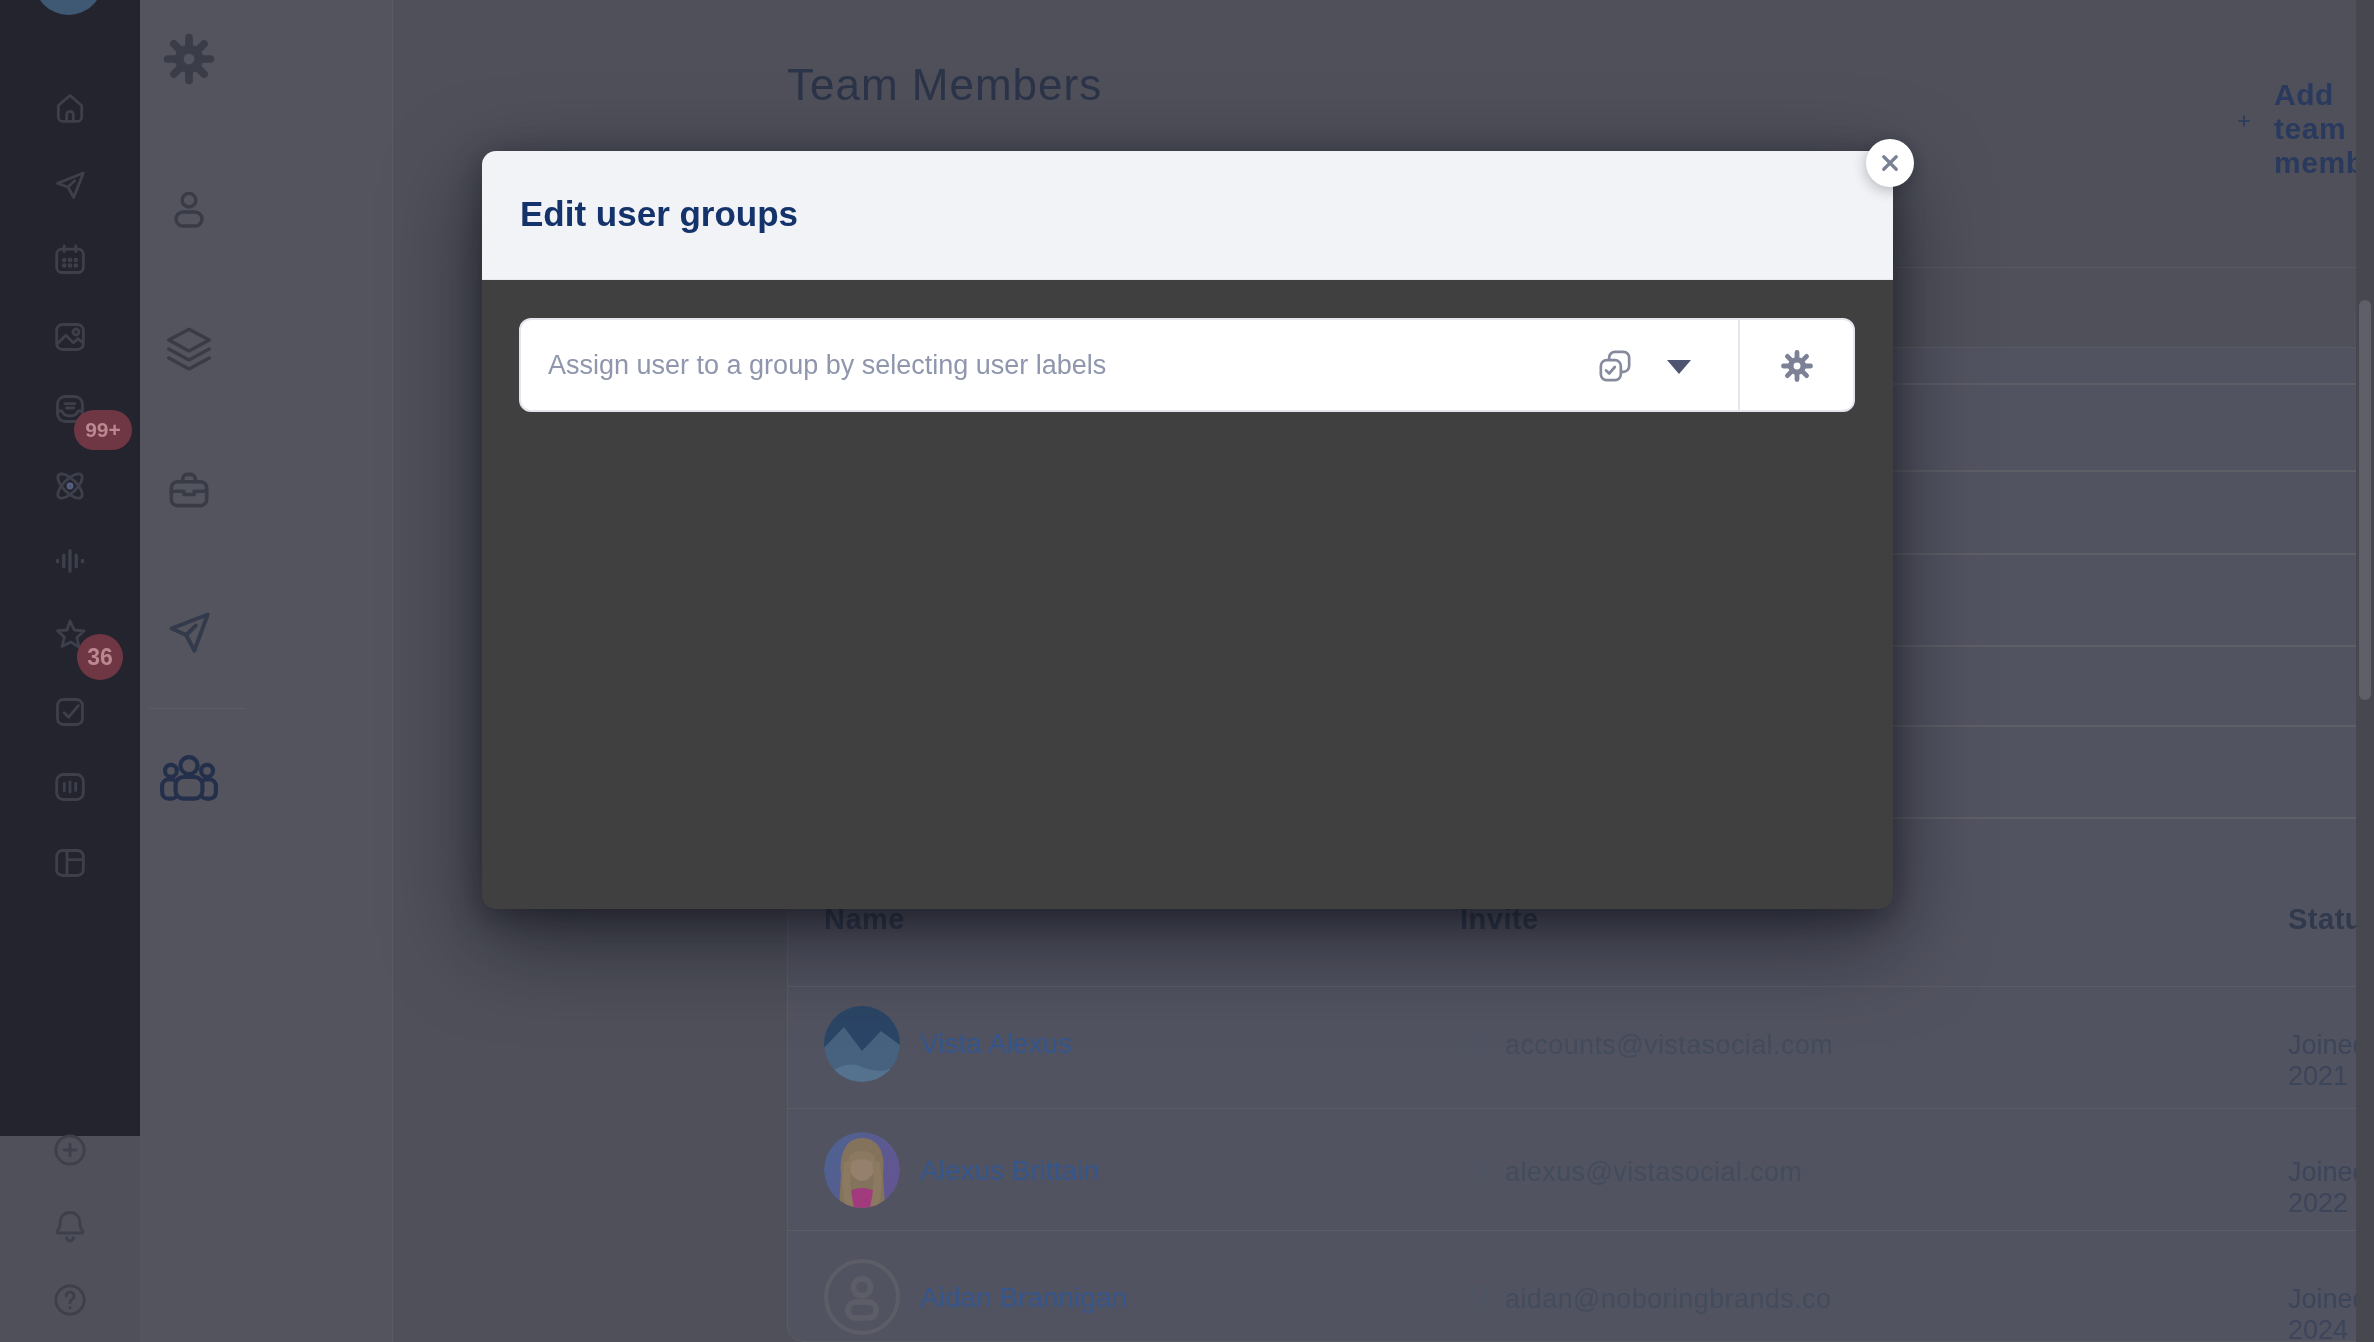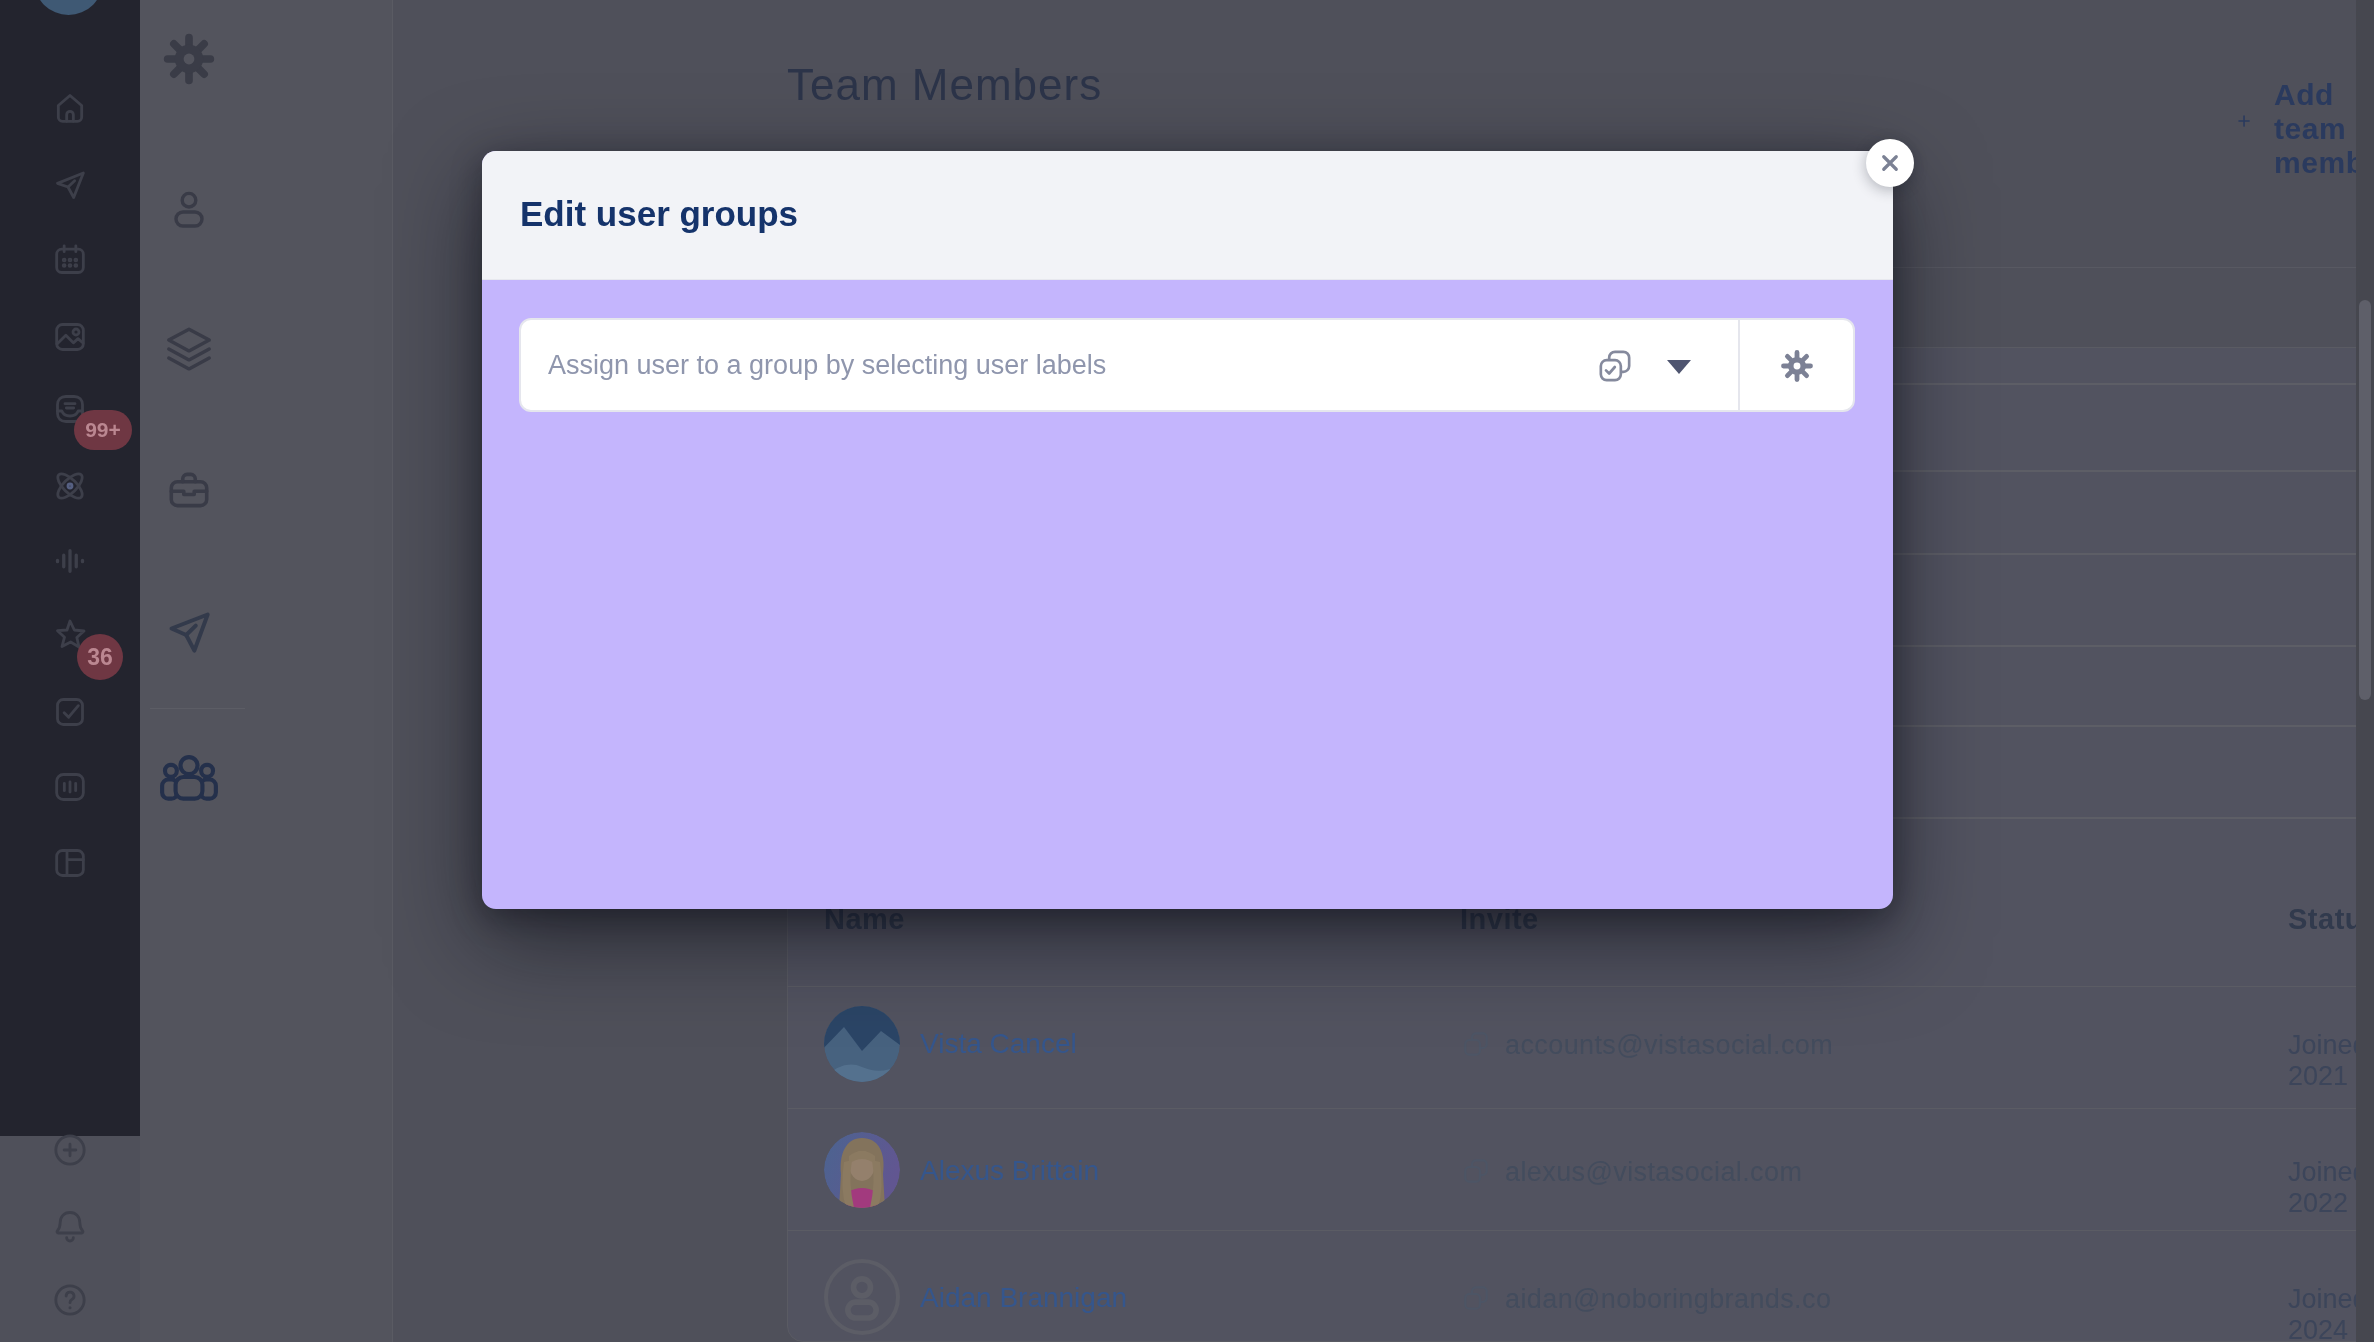--- a/index.html
+++ b/index.html
@@ -48,21 +48,21 @@
   .email-ic { position:absolute; left:1067px; width:32px; height:32px; color:#4d5565; }
   .email-tx { position:absolute; left:1112px; font-size:27px; letter-spacing:.4px; color:#434c5d; }
   .status-tx { position:absolute; left:1895px; font-size:27px; color:#3c455a; }
 
   .scroll-track { position:absolute; left:2356px; top:0; width:18px; height:1342px; background:#46474f; z-index:2; }
   .scroll-thumb { position:absolute; left:3px; top:300px; width:12px; height:400px; border-radius:6px; background:#5e5f69; }
 
   
   .modal {
     position:absolute; left:482px; top:151px; width:1411px; height:758px; border-radius:14px;
-    background:#c4b5fd; z-index:10;
+    background:#404040; z-index:10;
     box-shadow:0 30px 90px rgba(8,10,18,.55), 0 8px 30px rgba(8,10,18,.35);
   }
   .modal-header { position:absolute; left:0; top:0; width:100%; height:129px; background:#f2f3f7; border-bottom:1px solid #e7e8ee; border-radius:14px 14px 0 0; }
   .modal-title { position:absolute; left:38px; top:43px; font-size:35px; font-weight:600; color:#15336b; }
   .modal-close {
     position:absolute; left:1384px; top:-12px; width:48px; height:48px; border-radius:50%;
     background:#fff; box-shadow:0 3px 14px rgba(20,25,40,.30); display:flex; align-items:center; justify-content:center;
     cursor:pointer; color:#7b8194;
   }
   .combo { position:absolute; left:37px; top:167px; width:1336px; height:94px; border:2px solid #e5e6ed; border-radius:12px; background:#fff;padding-left:15px; }
@@ -273,21 +273,21 @@
     <div class="row-divider" style="top:986px"></div>
 
     <div>
       <div class="avatar" style="top:1006px">
         <svg viewBox="0 0 76 76" width="76" height="76">
           <circle cx="38" cy="38" r="38" fill="#47627f"></circle>
           <path d="M-4 0 H80 V42 L57 25 L38 45 L20 21 L-4 46 Z" fill="#2b4566"></path>
           <path d="M-4 76 Q18 52 38 61 T80 57 L80 76 Z" fill="#54718e"></path>
         </svg>
       </div>
-      <div class="name-link" style="top:1028px">Vista Cancel</div>
+      <div class="name-link" style="top:1028px">Vista Alexus</div>
       <div class="email-ic" style="top:1028px">
         <svg viewBox="0 0 24 24" class="ol" style="stroke-width:1.6">
             <rect x="9" y="4" width="11" height="11" rx="3"></rect>
             <rect x="4" y="9" width="11" height="11" rx="3" fill="#525360"></rect>
           </svg>
       </div>
       <div class="email-tx" style="top:1030px">accounts@vistasocial.com</div>
       <div class="status-tx" style="top:1030px">Joined 2021</div>
 
     </div>

